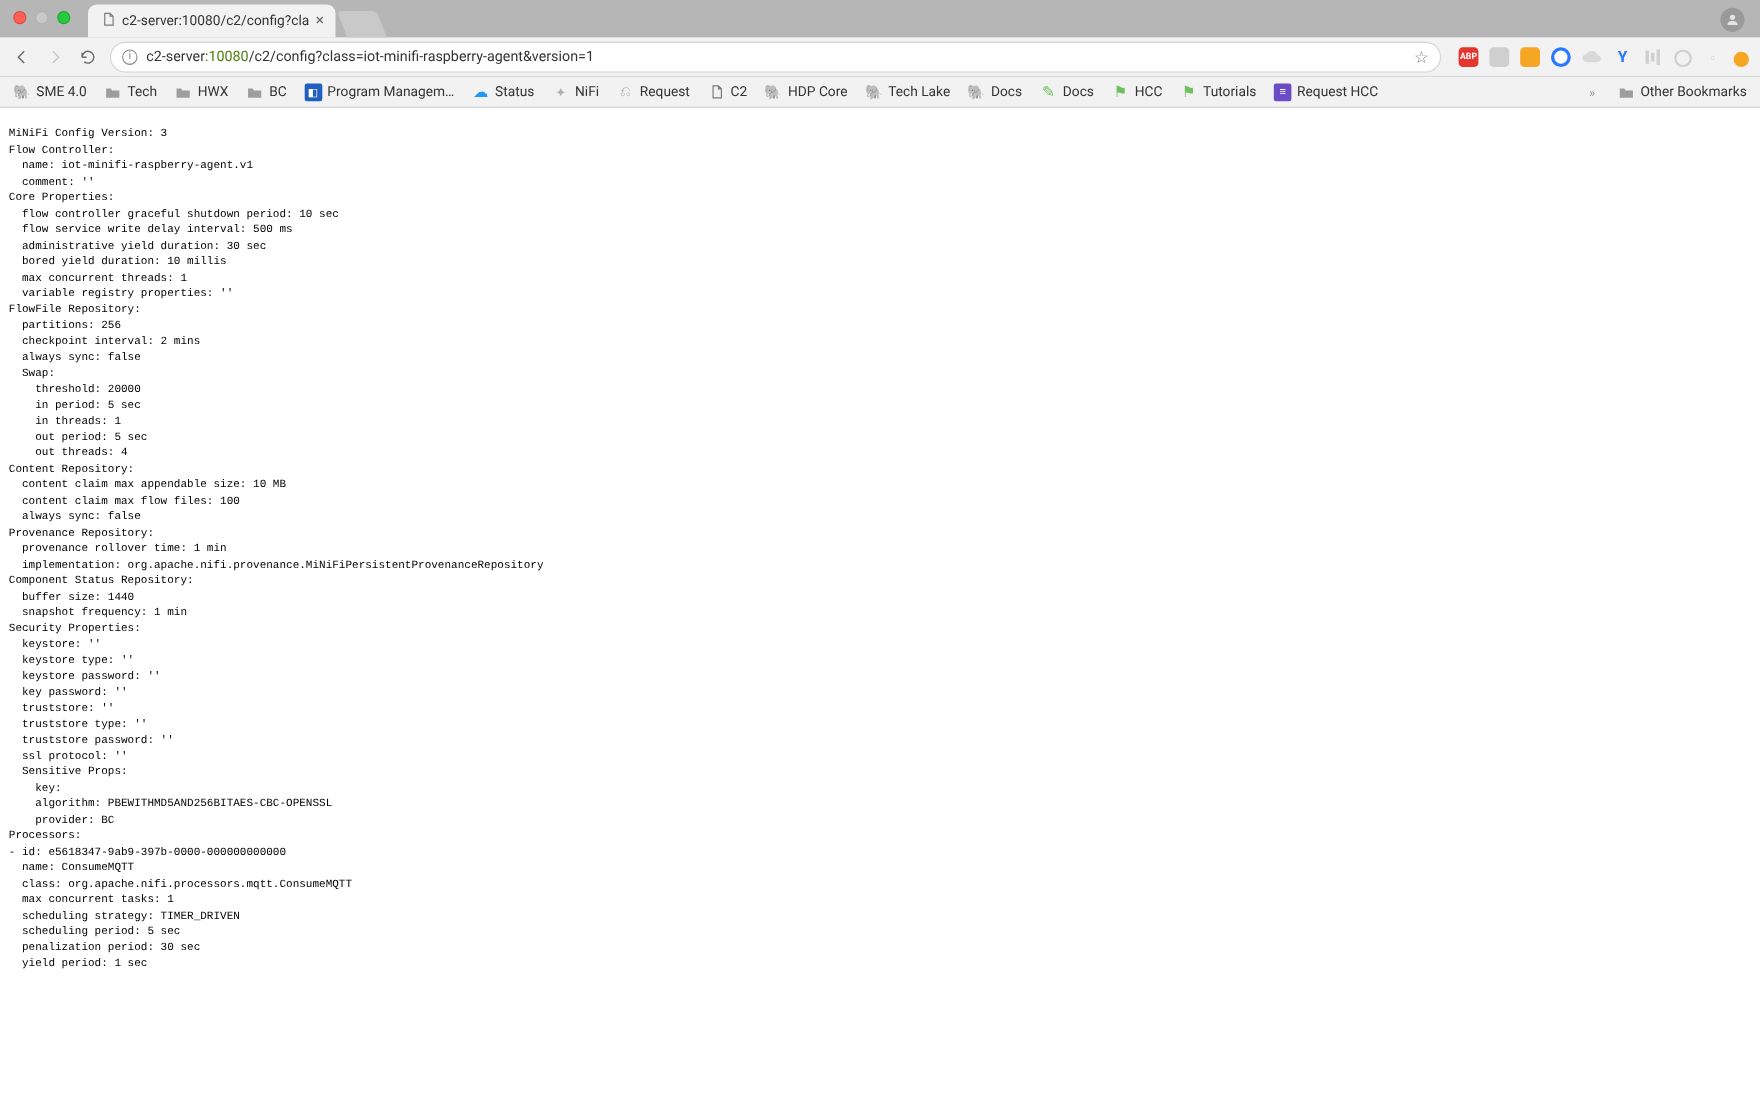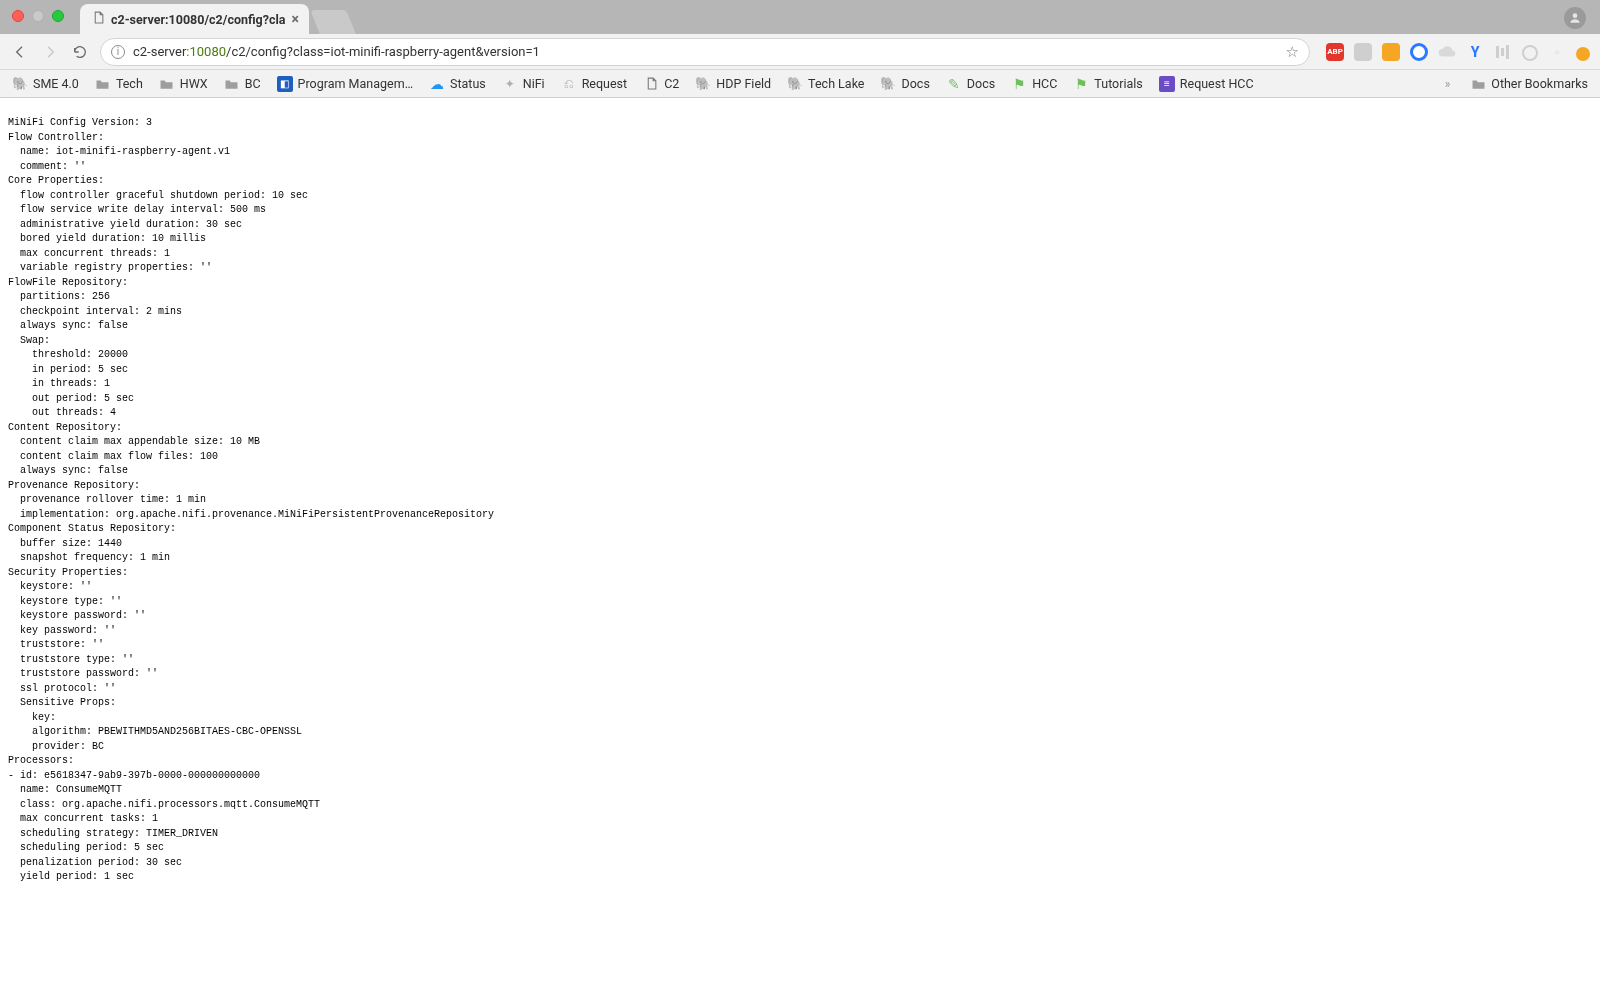--- a/index.html
+++ b/index.html
@@ -11,21 +11,21 @@
   .chrome { width:100%; }
   .tab-strip { height:34px; background:#b6b6b6; display:flex; align-items:flex-end; position:relative; }
   .traffic-lights { display:flex; gap:8px; position:absolute; left:12px; top:10px; }
   .tl { width:12px; height:12px; border-radius:50%; }
   .tl-close  { background:#ff5f57; border:1px solid #e0443e; }
   .tl-min    { background:#c9c9c9; border:1px solid #b1b1b1; }
   .tl-max    { background:#28c840; border:1px solid #1aab29; }
   .tab { margin-left:80px; height:30px; background:#f2f2f2;
     border-top-left-radius:8px; border-top-right-radius:8px;
     display:flex; align-items:center; gap:6px; padding:0 10px 0 12px;
-    font-size:12.5px; color:#333; position:relative; min-width:220px;font-weight:bold; }
+    font-size:12.5px; color:#333; position:relative; min-width:220px; }
   .tab::before, .tab::after { content:""; position:absolute; bottom:0; width:10px; height:10px; }
   .tab-close { font-size:14px; color:#6b6b6b; margin-left:auto; cursor:default; }
   .new-tab-slope { width:36px; height:24px; margin-left:6px; background:#c9c9c9;
     transform:skewX(22deg); border-radius:4px 4px 0 0; }
   .profile-icon { position:absolute; right:14px; top:7px; width:22px; height:22px; border-radius:50%;
     background:#9a9a9a; display:flex; align-items:center; justify-content:center; }
   .profile-icon svg { width:14px; height:14px; fill:#e5e5e5; }
 
   .toolbar { height:36px; background:#f2f2f2; border-bottom:1px solid #d9d9d9;
     display:flex; align-items:center; padding:0 10px; gap:10px; }
@@ -188,21 +188,21 @@
           <span>Request</span>
         </div><div class="bm">
           <span class="i file-i">
             <svg width="13" height="13" viewBox="0 0 24 24">
               <path stroke-width="2" d="M6 2h9l5 5v15H6z M15 2v5h5"></path>
             </svg>
           </span>
           <span>C2</span>
         </div><div class="bm">
           <span class="i eleph-i eleph-grey" style="filter: grayscale(1);">🐘</span>
-          <span>HDP Field</span>
+          <span>HDP Core</span>
         </div><div class="bm">
           <span class="i eleph-i eleph-grey" style="filter: grayscale(1);">🐘</span>
           <span>Tech Lake</span>
         </div><div class="bm">
           <span class="i eleph-i eleph-green">🐘</span>
           <span>Docs</span>
         </div><div class="bm">
           <span class="i docs2-i">✎</span>
           <span>Docs</span>
         </div><div class="bm">

